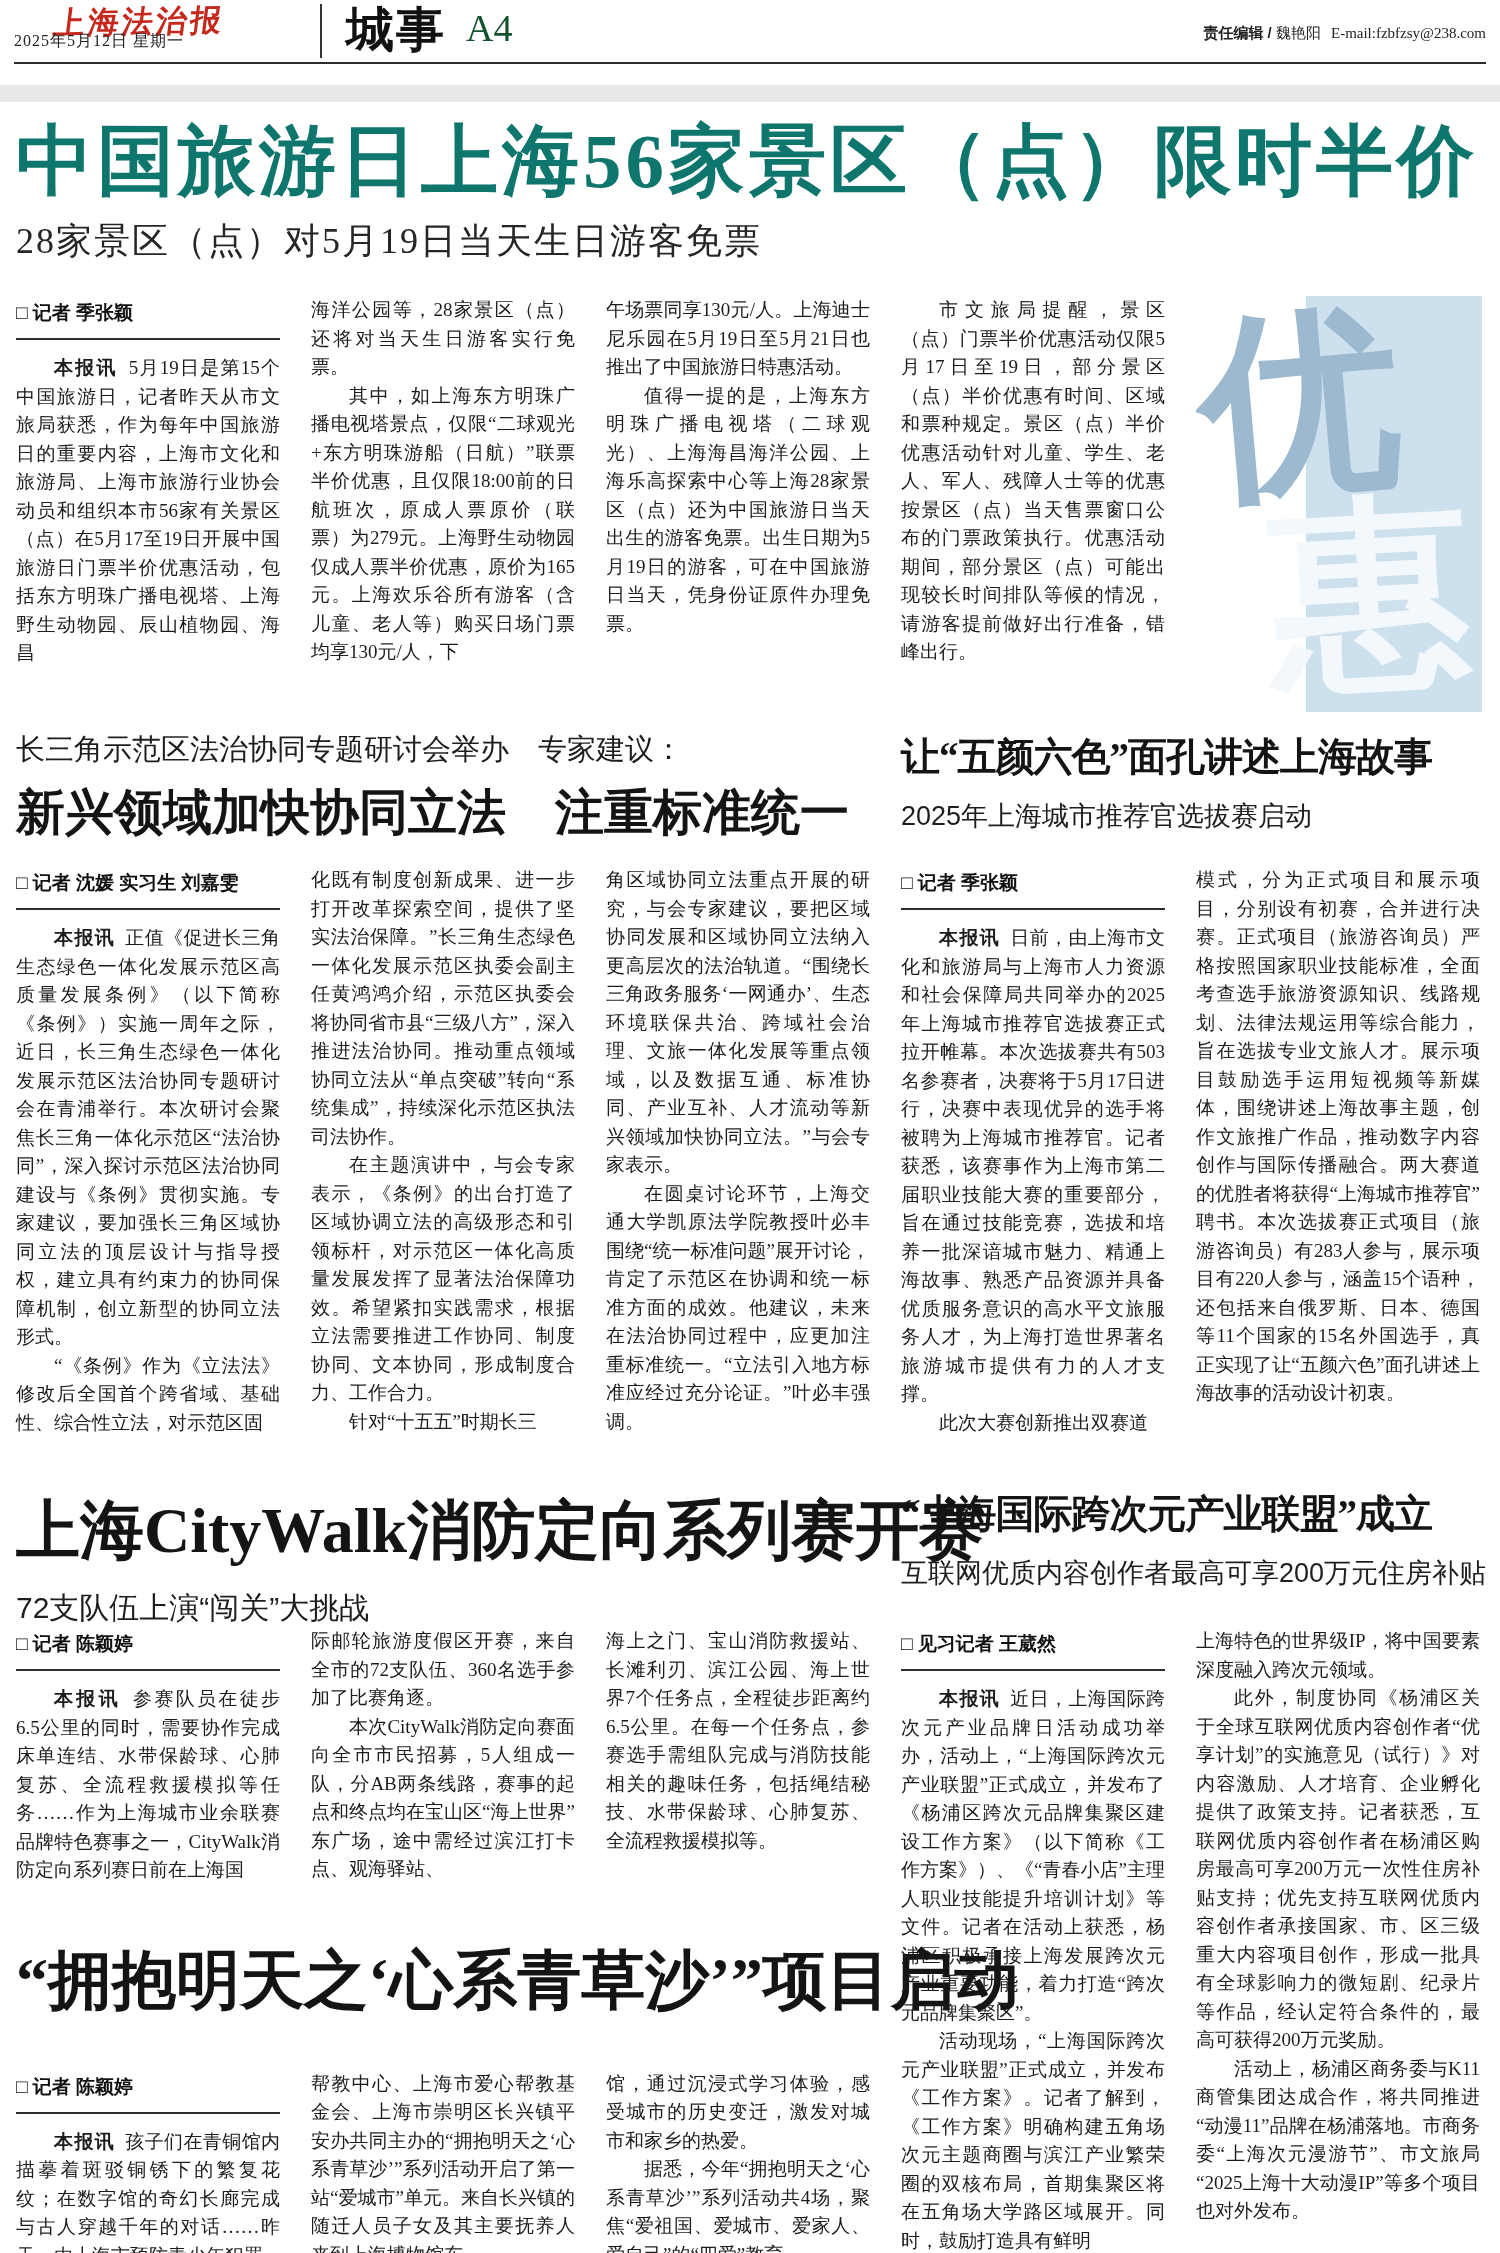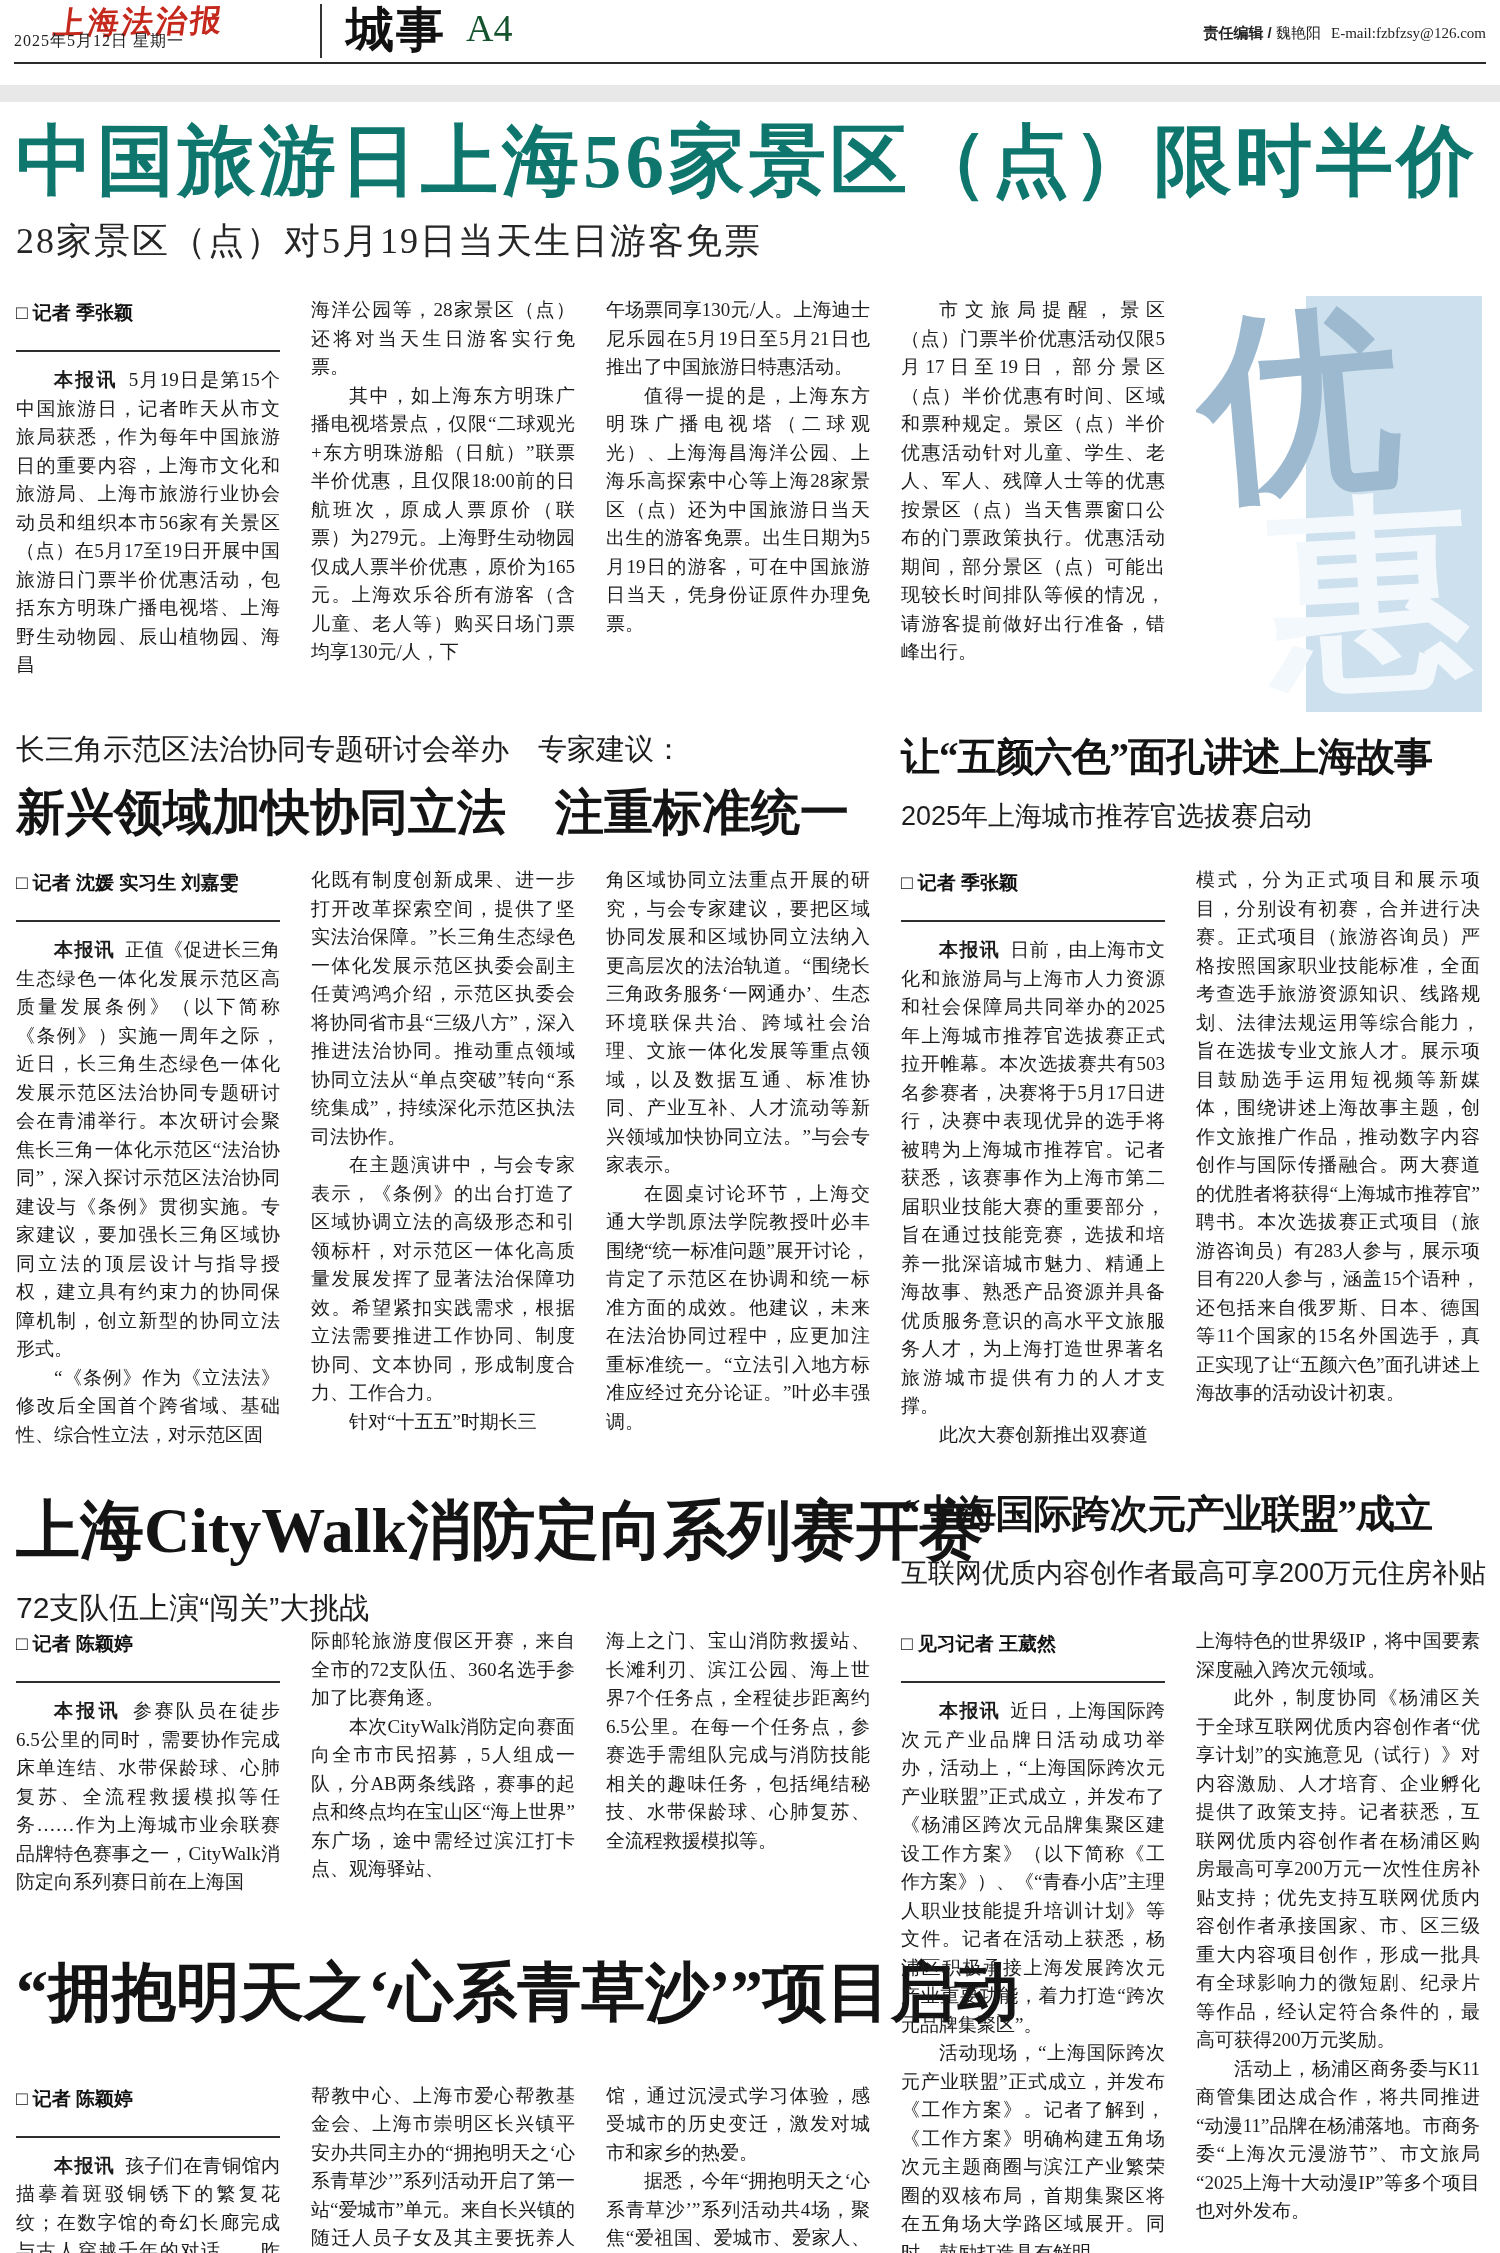--- a/index.html
+++ b/index.html
@@ -24,21 +24,21 @@
   .ed-mail { margin-left:10px; }
   
   .gray-band { height:17px; background:#e8e8e8; margin-top:21px; }
   
   .lead-headline { margin:12px 16px 0; font-size:77px; line-height:1.24; font-weight:bold;
                    letter-spacing:4px; color:#0f766e; white-space:nowrap; }
   .lead-subhead { margin:8px 16px 0; font-size:36px; letter-spacing:2px; color:#262626; white-space:nowrap; }
   .lead-body { display:flex; gap:31px; margin:30px 16px 0; }
   .col { width:264px; flex:0 0 264px; }
   .byline { font-family:"Liberation Sans",sans-serif; font-size:19px; font-weight:bold; color:#111;
-            padding:4px 0 24px; border-bottom:2px solid #2e2e2e; margin-bottom:14px; }
+            padding:4px 0 12px; border-bottom:2px solid #2e2e2e; margin-bottom:14px; }
   p.body { font-size:19px; line-height:28.5px; text-align:justify; text-indent:2em; color:#1c1c1c; }
   p.cont { text-indent:0; }
   p.body b { margin-right:5px; letter-spacing:1px; }
   
   .art { position:relative; flex:1; height:416px; overflow:hidden; }
   .art-panel { position:absolute; top:0; right:2px; width:176px; height:100%; background:#cde0ee; }
   .art-char { position:absolute; font-family:"DejaVu Serif",serif; font-weight:bold; }
   .char-you { top:-26px; left:4px; font-size:200px; color:#9db9cf; transform:rotate(-5deg); }
   .char-hui { bottom:-18px; right:14px; font-size:200px; color:#f3f8fc; transform:rotate(-3deg); }
   
@@ -65,21 +65,21 @@
 
 <div class="sheet">
 
   <div class="masthead">
     <div class="logo">上海法治报</div>
     <div class="mast-date">2025年5月12日 星期一</div>
     <div class="mast-divider"></div>
     <div class="section-name">城事</div>
     <div class="page-no">A4</div>
     <div class="editor">
-      <span class="ed-label">责任编辑 / </span><span class="ed-name">魏艳阳</span><span class="ed-mail">E-mail:fzbfzsy@126.com</span>
+      <span class="ed-label">责任编辑 / </span><span class="ed-name">魏艳阳</span><span class="ed-mail">E-mail:fzbfzsy@238.com</span>
     </div>
   </div>
 
   <div class="gray-band"></div>
 
   <div class="lead-headline">中国旅游日上海56家景区（点）限时半价</div>
   <div class="lead-subhead">28家景区（点）对5月19日当天生日游客免票</div>
 
   <div class="lead-body">
     <div class="col">

